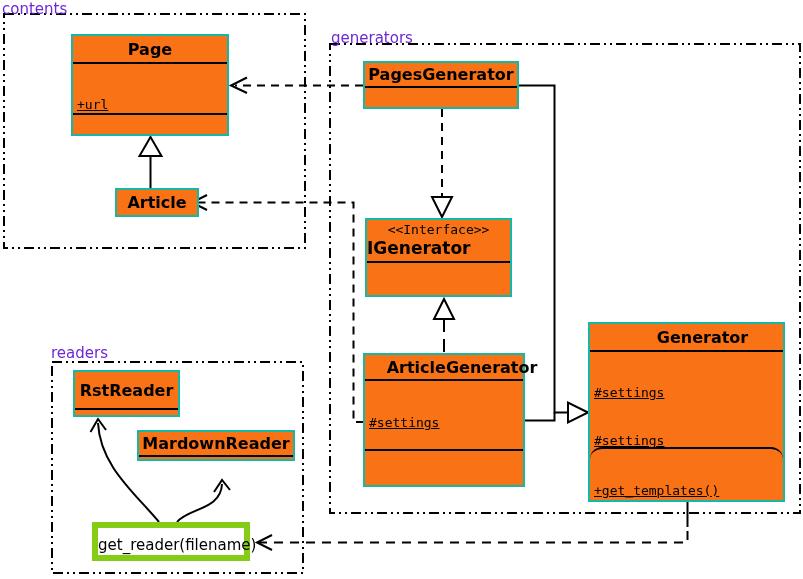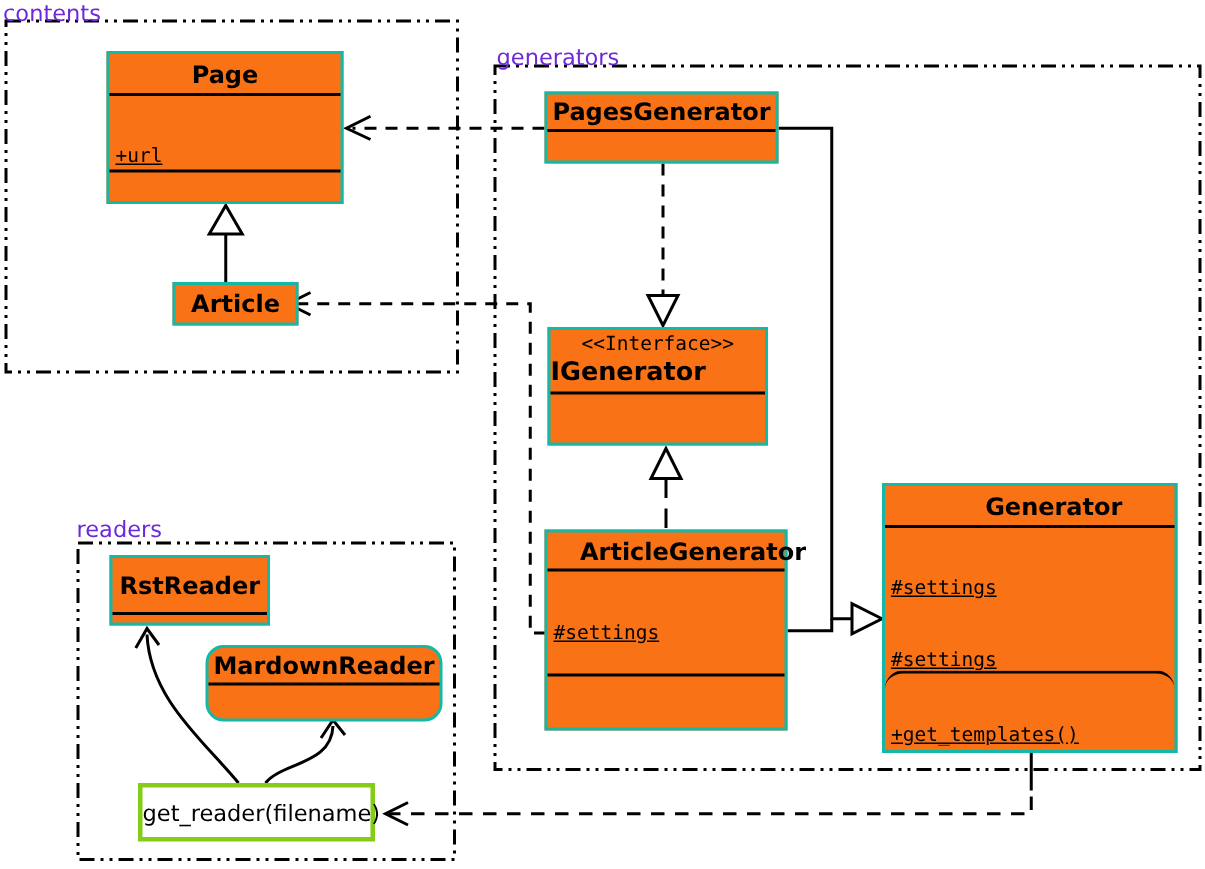--- a/index.html
+++ b/index.html
@@ -11,21 +11,21 @@
              color:#6d28d9;white-space:nowrap;}
   .uml-class{position:absolute;z-index:2;background:#f97316;border:2px solid #14b8a6;
              box-sizing:border-box;}
   .uml-title{font:bold 16px "DejaVu Sans",sans-serif;text-align:center;
              display:flex;align-items:center;justify-content:center;}
   .stereo{font:13px "DejaVu Sans Mono",monospace;text-align:center;line-height:17px;}
   .big-title{font:bold 17px "DejaVu Sans",sans-serif;text-align:left;line-height:21px;}
   .members{border-top:2px solid #000;font:13px "DejaVu Sans Mono",monospace;
            line-height:16px;padding:1px 0 0 4px;white-space:pre;overflow:hidden;}
   .mline{height:16px;text-decoration:underline;}
-  .plain-node{position:absolute;z-index:2;background:#fff;border:3px solid #84cc16;
+  .plain-node{position:absolute;z-index:2;background:#fff;border:6px solid #84cc16;
               box-sizing:border-box;text-align:center;font:15px "DejaVu Sans",sans-serif;}
 </style>
 </head>
 <body>
 
 <div id="stage">
 
   <svg id="wires" width="803" height="579" viewBox="0 0 803 579">
 
     <rect x="4" y="14" width="301" height="234" fill="none" stroke="#000" stroke-width="2" stroke-dasharray="10 4 2 4 2 4"></rect>
@@ -131,21 +131,21 @@
     </div>
   </div>
 
   <div class="uml-class" style="left:73px;top:370px;width:107px;height:47px;">
     <div class="uml-title" style="height:36px;">RstReader</div>
     <div class="members" style="height:17px;">
       
     </div>
   </div>
 
-  <div class="uml-class" style="left:137px;top:430px;width:158px;height:51px;border-radius:12px;">
+  <div class="uml-class" style="left:137px;top:430px;width:158px;height:31px;">
     <div class="uml-title" style="height:23px;">MardownReader</div>
     <div class="members" style="height:17px;">
       
     </div>
   </div>
 
   <div class="plain-node" style="left:92px;top:522px;width:158px;height:39px;line-height:35px;">get_reader(filename)</div>
 
 </div>
 

